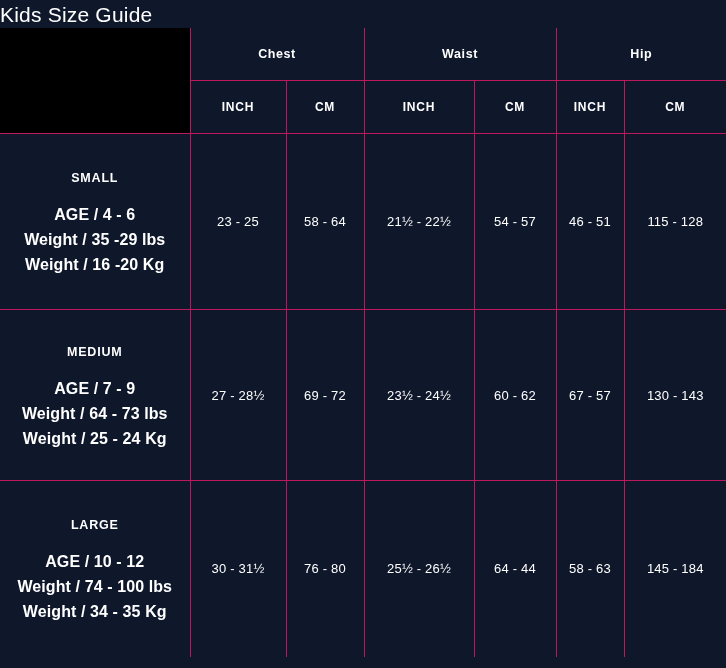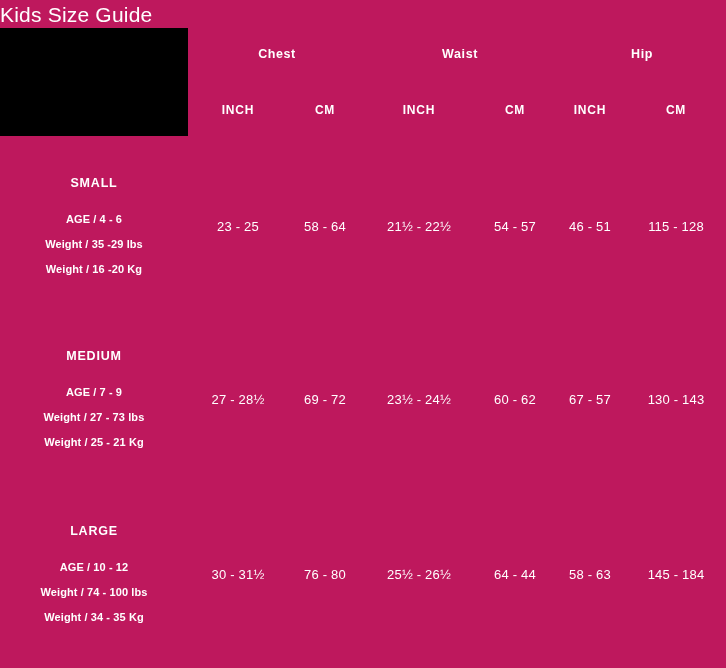--- a/index.html
+++ b/index.html
@@ -6,21 +6,21 @@
     margin: 0;
     padding: 0;
     background: #000000;
     color: #ffffff;
     font-family: "Liberation Sans", sans-serif;
   }
   .page {
     position: relative;
     width: 726px;
     height: 668px;
-    background: #be185d;
+    background: #0f172a;
     overflow: hidden;
   }
   .title {
     position: absolute;
     left: 0px;
     top: 2px;
     font-size: 21px;
     font-weight: 400;
     letter-spacing: 0.2px;
     color: #ffffff;
@@ -28,21 +28,21 @@
   }
   table.size-table {
     position: absolute;
     left: 0px;
     top: 28px;
     width: 726px;
     border-collapse: collapse;
     table-layout: fixed;
   }
   table.size-table td, table.size-table th {
-    border: 4px solid #be185d;
+    border: 1px solid #be185d;
     text-align: center;
     vertical-align: middle;
     color: #ffffff;
     padding: 0;
   }
   
   table.size-table tr td:first-child,
   table.size-table tr th:first-child {
     border-left: none;
   }
@@ -76,21 +76,21 @@
     padding: 14px 4px;
   }
   .size-name {
     font-weight: bold;
     letter-spacing: 0.8px;
     font-size: 12.5px;
     margin-bottom: 11px;
   }
   .size-detail {
     font-weight: bold;
-    font-size: 11px;
+    font-size: 16px;
     letter-spacing: 0.1px;
   }
   .value-cell {
     font-size: 13px;
     letter-spacing: 0.2px;
     margin-left: 11px;
   }
   .row-small { height: 176px; }
   .row-medium { height: 171px; }
   .row-large { height: 176px; }
@@ -141,22 +141,22 @@
         <td class="value-cell">21½ - 22½</td>
         <td class="value-cell">54 - 57</td>
         <td class="value-cell">46 - 51</td>
         <td class="value-cell">115 - 128</td>
       </tr>
 
       <tr class="row-medium">
         <td class="size-cell">
           <div class="size-name">MEDIUM</div>
           <div class="size-detail">AGE / 7 - 9</div>
-          <div class="size-detail">Weight / 27 - 73 lbs</div>
-          <div class="size-detail">Weight / 25 - 21 Kg</div>
+          <div class="size-detail">Weight / 64 - 73 lbs</div>
+          <div class="size-detail">Weight / 25 - 24 Kg</div>
         </td>
         <td class="value-cell">27 - 28½</td>
         <td class="value-cell">69 - 72</td>
         <td class="value-cell">23½ - 24½</td>
         <td class="value-cell">60 - 62</td>
         <td class="value-cell">67 - 57</td>
         <td class="value-cell">130 - 143</td>
       </tr>
 
       <tr class="row-large">

